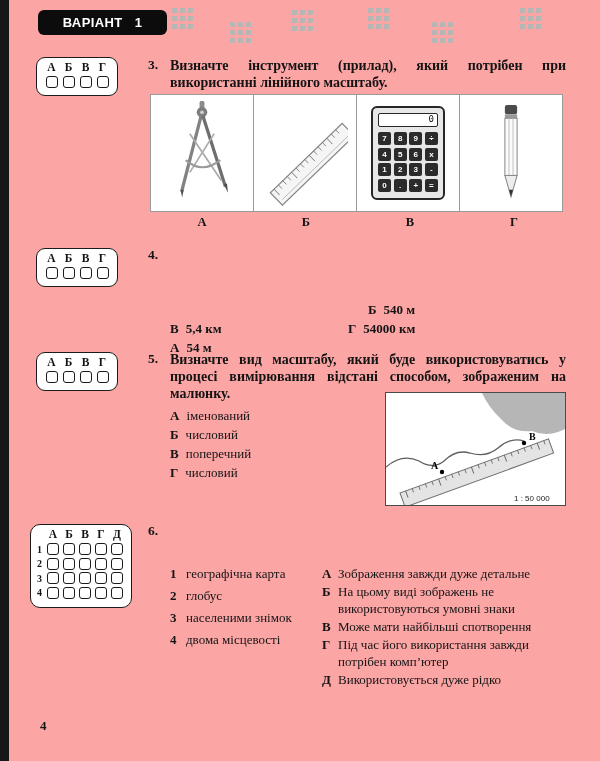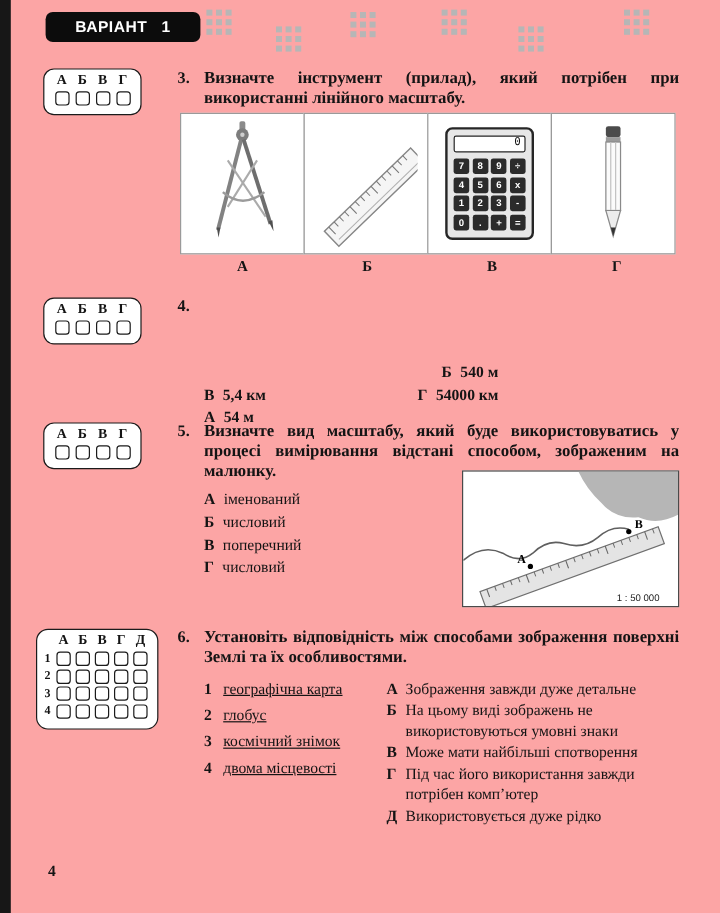--- a/index.html
+++ b/index.html
@@ -76,21 +76,21 @@
     text-align:center; border-radius:2px; font-family:"Liberation Sans", sans-serif; font-weight:700;
   }
 
   
   .mapbox { position:absolute; left:385px; top:392px; width:181px; height:114px; border:1.2px solid #4a4a4a; background:#fff; overflow:hidden; }
 
   
   .mcol { position:absolute; }
   .mitem { font-size:13px; line-height:17px; margin-bottom:5px; }
   .mnum { font-weight:700; display:inline-block; width:12px; }
-  .mtext { margin-left:4px;text-decoration:underline; }
+  .mtext { margin-left:4px; }
   .ritem { display:flex; font-size:13px; line-height:17px; margin-bottom:1px; }
   .rletter { font-weight:700; width:16px; flex:none; }
   .rtext { flex:1; }
 
   .page-number { position:absolute; left:40px; top:718px; font-size:13px; font-weight:700; }
 </style>
 </head>
 <body>
 
 <div class="page">
@@ -396,26 +396,25 @@
       <span>
           <i class="cb"></i>
         </span>
       <span>
           <i class="cb"></i>
         </span>
     </div>
   </div>
 
   <div class="qnum" style="left:148px; top:523px;">6.</div>
-  <div class="qtext" style="left:170px; top:523px;">Установіть відповідність між способами зображення поверхні Землі та їх особливостями.</div>
 
   <div class="mcol" style="left:170px; top:565px; width:150px;">
     <div class="mitem"><span class="mnum">1</span><span class="mtext">географічна карта</span></div>
     <div class="mitem"><span class="mnum">2</span><span class="mtext">глобус</span></div>
-    <div class="mitem"><span class="mnum">3</span><span class="mtext">космічний знімок</span></div>
+    <div class="mitem"><span class="mnum">3</span><span class="mtext">населеними знімок</span></div>
     <div class="mitem"><span class="mnum">4</span><span class="mtext">двома місцевості</span></div>
   </div>
 
   <div class="mcol" style="left:322px; top:565px; width:244px;">
     <div class="ritem">
         <span class="rletter">А</span>
         <div class="rtext">Зображення завжди дуже детальне</div>
       </div>
     <div class="ritem">
         <span class="rletter">Б</span>

